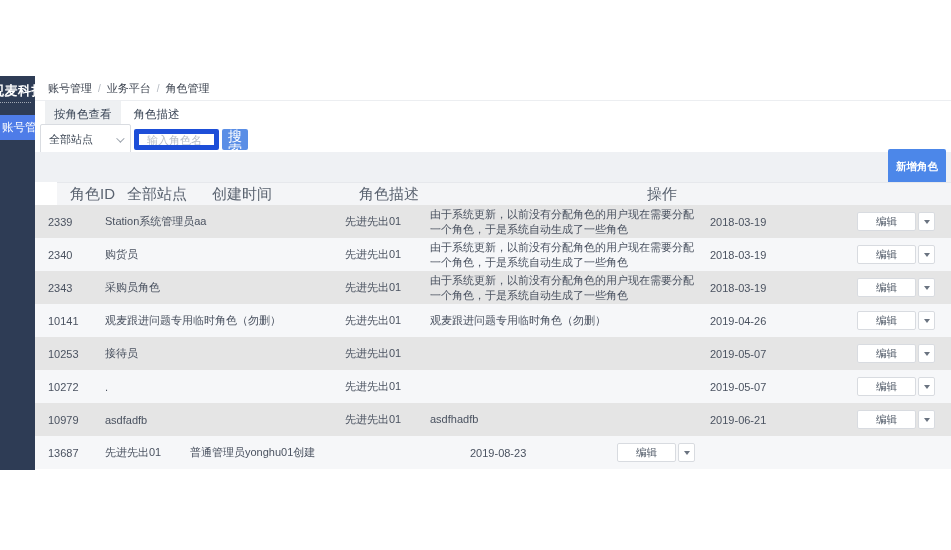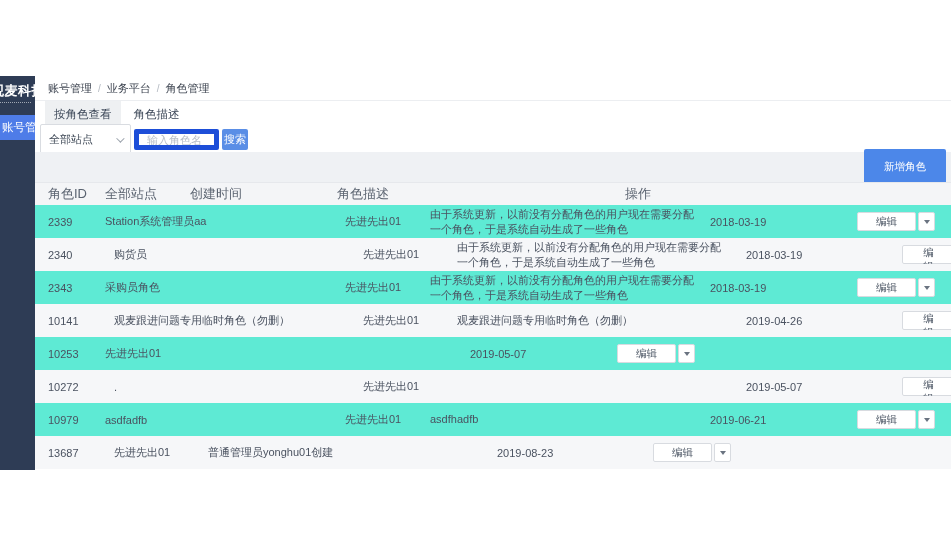--- a/index.html
+++ b/index.html
@@ -31,31 +31,31 @@
 
   .filter-row { height:25px; display:flex; align-items:center; padding-left:5px; }
   .select-box { width:91px; height:25px; border:1px solid #d9dce1; border-radius:2px; background:#fff;
                 display:flex; align-items:center; justify-content:space-between; padding:15px 8px; font-size:11px; color:#3e4856; }
   .chev { width:6px; height:6px; border-right:1.4px solid #9aa1ab; border-bottom:1.4px solid #9aa1ab;
           transform:rotate(45deg) translateY(-2px); }
   .text-input { width:85px; height:21px; border:5px solid #1d4ed8; border-radius:2px; margin-left:3px;
                 font-size:11px; padding:0 8px; color:#3e4856; outline:none; font-family:inherit; }
   .text-input::placeholder { color:#b8bfc8; }
   .btn-search { width:26px; height:21px; margin-left:3px; background:#5a8ee6; color:#fff; border:none; border-radius:2px;
-                font-size:11px; cursor:pointer; font-family:inherit; line-height:1; }
+                font-size:14px; cursor:pointer; font-family:inherit; line-height:1; }
 
   .gray-band { height:30px; background:#eff1f4; display:flex; align-items:center; justify-content:flex-end; padding-right:5px; }
   .btn-add { height:36px; background:#4c87e9; color:#fff; border:none; border-radius:2px; font-size:10.5px;
-             padding:0 20px; cursor:pointer; font-family:inherit; }
+             padding:0 8px; cursor:pointer; font-family:inherit;font-weight:bold; }
 
   .table { display:flex; flex-direction:column; }
   .thead { display:flex; background:#f4f5f7; border-top:1px solid #e6e8ec; height:23px; align-items:center;
-           font-size:13px; color:#5a6370; }
-  .trow { display:flex; align-items:center; min-height:33px; font-size:11px; color:#4a5260; background:#5eead4; }
-  .trow.alt { background:#f6f7f9;gap:9px; }
+           font-size:15px; color:#5a6370;margin-left:22px; }
+  .trow { display:flex; align-items:center; min-height:33px; font-size:11px; color:#4a5260; background:#e5e5e5; }
+  .trow.alt { background:#f6f7f9; }
   .c { padding-right:8px; overflow:hidden; }
   .c1 { width:70px;  padding-left:13px; flex:0 0 70px; }
   .c2 { width:240px; flex:0 0 240px; }
   .c3 { width:85px;  flex:0 0 85px; }
   .c4 { width:280px; flex:0 0 280px; line-height:1.35; }
   .c5 { width:147px; flex:0 0 147px; }
   .c6 { flex:1; display:flex; align-items:center; }
   .thead .c6 { padding-left:8px; display:block; }
 
   .split-btn { display:flex; align-items:center; }
@@ -174,20 +174,21 @@
       <div class="split-btn">
         <button class="btn-edit">编辑</button>
         <button class="btn-caret">
           <span class="caret"></span>
         </button>
       </div>
     </div>
   </div>
             <div class="trow">
     <div class="c c1">10253</div>
+    <div class="c c2">接待员</div>
     <div class="c c3">先进先出01</div>
     <div class="c c4"></div>
     <div class="c c5">2019-05-07</div>
     <div class="c c6">
       <div class="split-btn">
         <button class="btn-edit">编辑</button>
         <button class="btn-caret">
           <span class="caret"></span>
         </button>
       </div>

